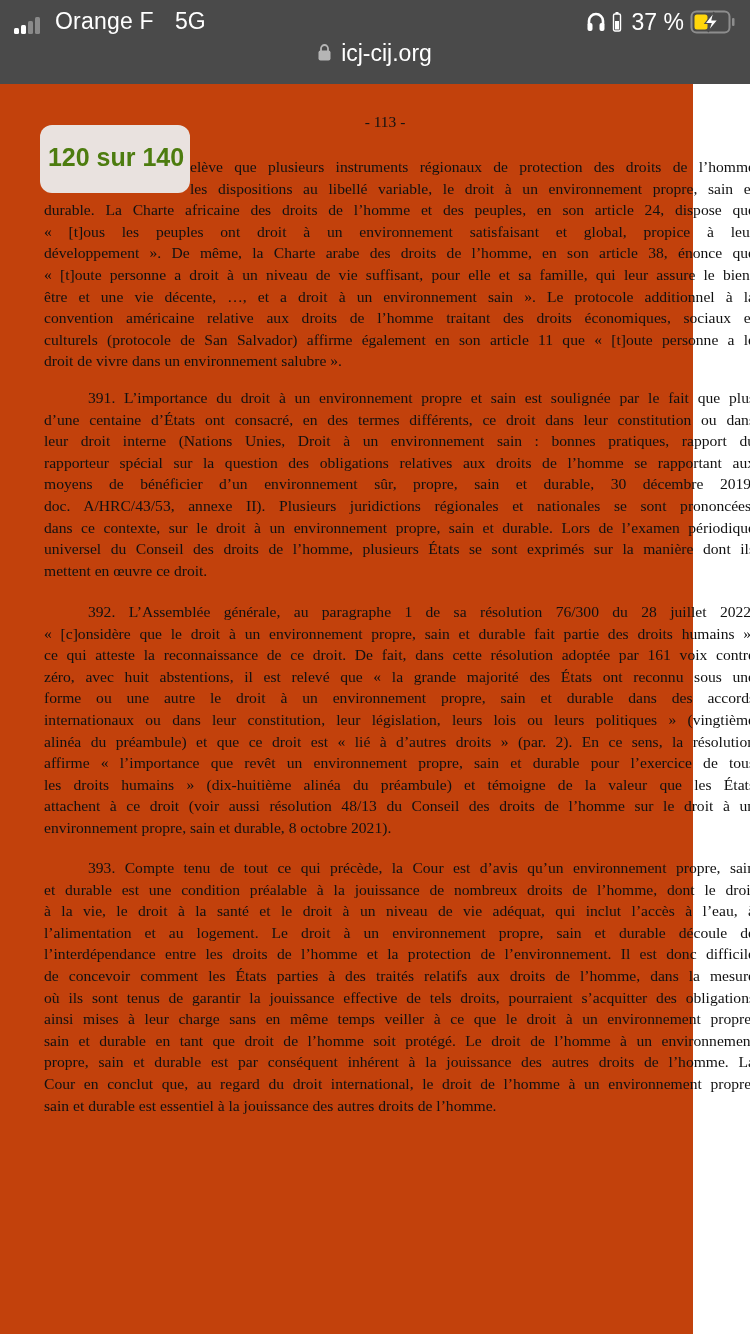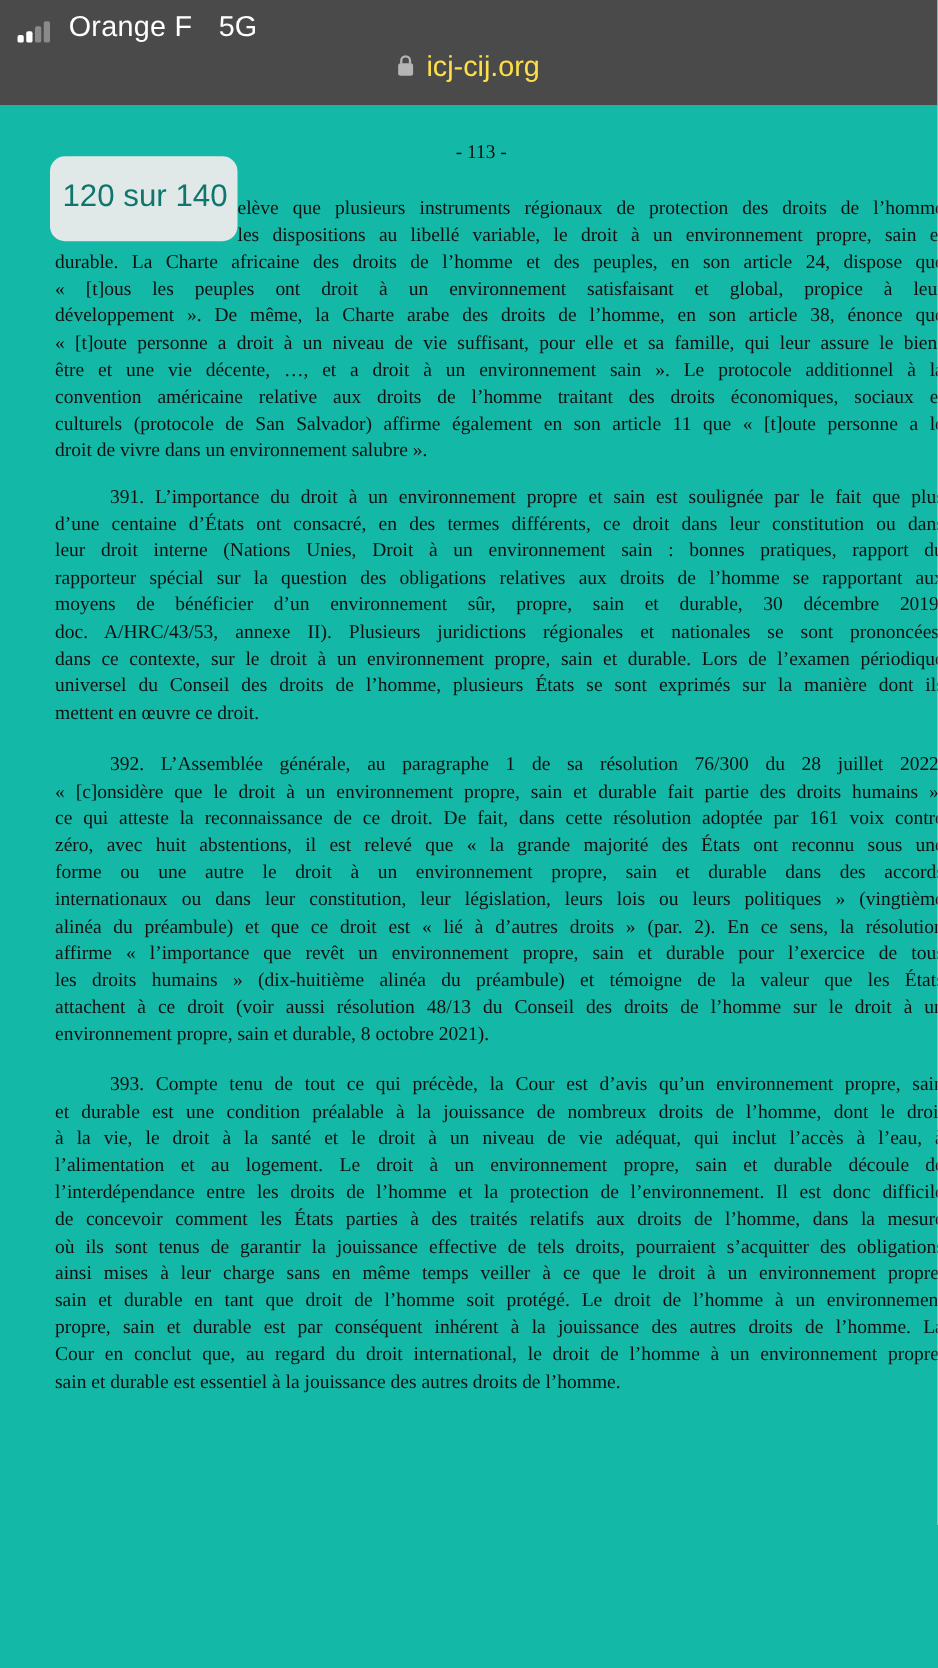--- a/index.html
+++ b/index.html
@@ -6,49 +6,68 @@
   body { width:750px; height:1334px; background:#ffffff; position:relative; overflow:hidden; font-family:"Liberation Serif", serif; }
   .topbar { position:absolute; left:0; top:0; width:750px; height:84px; background:#4a4a4a; color:#fff; font-family:Liberation Sans, sans-serif; }
   .status-row { position:absolute; top:6px; left:0; width:750px; height:32px; }
   .signal { position:absolute; left:14px; top:12px; width:30px; height:16px; }
   .signal span { position:absolute; bottom:0; width:5px; border-radius:1.5px; }
   .carrier { position:absolute; left:55px; top:2px; font-size:23px; letter-spacing:0.2px; }
   .net { position:absolute; left:175px; top:2px; font-size:23px; }
   .time { position:absolute; left:0; width:750px; text-align:center; top:2px; font-size:23px; font-weight:bold; }
   .right-status { position:absolute; right:14px; top:2px; height:28px; display:flex; align-items:center; gap:6px; }
   .pct { font-size:23px; margin-left:4px; }
-  .url-row { position:absolute; top:40px; left:0; width:750px; text-align:center; font-size:23px; color:#fde047; }
+  .url-row { position:absolute; top:40px; left:0; width:750px; text-align:center; font-size:23px; color:#ffffff; }
   .url-row .lock { display:inline-block; vertical-align:middle; margin-right:10px; position:relative; top:-3px; }
-  .page { position:absolute; left:0; top:84px; width:750px; height:1250px; background:#14b8a6; }
+  .page { position:absolute; left:0; top:84px; width:693px; height:1250px; background:#c2410c; }
   .pagenum { position:absolute; top:29px; left:0; width:770px; text-align:center; font-size:15.5px; color:#111; }
   .text { position:absolute; left:44px; width:711px; font-size:15.6px; color:#111; line-height:21.6px; }
   .line { display:block; text-align:justify; text-align-last:justify; white-space:nowrap; height:21.6px; overflow:visible; }
   .line.last { text-align-last:left; }
   .line.indent { padding-left:44px; }
   .line.indent2 { padding-left:146px; }
   .p1 { top:72px; }
   .p2 { top:303px; }
   .p3 { top:517px; }
   .p4 { top:773px; }
   .page-indicator { position:absolute; left:40px; top:125px; width:150px; height:68px; background:rgba(235,235,235,0.95); border-radius:12px; z-index:5; }
-  .page-indicator span { position:absolute; left:0; top:18px; width:152px; text-align:center; font-family:"Liberation Sans", sans-serif; font-size:25px; font-weight:normal; color:#0f766e; }
+  .page-indicator span { position:absolute; left:0; top:18px; width:152px; text-align:center; font-family:"Liberation Sans", sans-serif; font-size:25px; font-weight:bold; color:#4d7c0f; }
 </style>
 </head>
 <body>
 
 <div class="topbar">
   <div class="status-row">
     <div class="signal">
       <span style="left:0;height:6px;background:#fff;"></span>
       <span style="left:7px;height:9px;background:#fff;"></span>
       <span style="left:14px;height:13px;background:#8a8a8a;"></span>
       <span style="left:21px;height:17px;background:#8a8a8a;"></span>
     </div>
     <span class="carrier">Orange F</span>
     <span class="net">5G</span>
+    <div class="right-status">
+      <svg width="20" height="22" viewBox="0 0 20 22">
+        <path d="M3 14 V10 A7 7 0 0 1 17 10 V14" fill="none" stroke="#fff" stroke-width="2.6"></path>
+        <rect x="1.5" y="12" width="5" height="8" rx="2" fill="#fff"></rect>
+        <rect x="13.5" y="12" width="5" height="8" rx="2" fill="#fff"></rect>
+      </svg>
+      <svg width="10" height="22" viewBox="0 0 10 22">
+        <rect x="3.5" y="1" width="3" height="2" fill="#fff"></rect>
+        <rect x="1.5" y="3" width="7" height="17" rx="1.5" fill="none" stroke="#fff" stroke-width="1.4"></rect>
+        <rect x="3" y="10" width="4" height="8.5" fill="#fff"></rect>
+      </svg>
+      <span class="pct">37 %</span>
+      <svg width="46" height="26" viewBox="0 0 46 26">
+        <rect x="1.5" y="2.5" width="38" height="21" rx="5" fill="none" stroke="#8d8d8d" stroke-width="2"></rect>
+        <rect x="42" y="9" width="2.5" height="8" rx="1" fill="#8d8d8d"></rect>
+        <rect x="4.5" y="5.5" width="13" height="15" rx="2.5" fill="#ffd60a"></rect>
+        <path d="M24 3 L15 14.5 H21 L18 23 L28 11 H22 Z" fill="#fff" stroke="#4a4a4a" stroke-width="1.2"></path>
+      </svg>
+    </div>
   </div>
   <div class="url-row">
     <svg class="lock" width="13" height="18" viewBox="0 0 13 18">
       <path d="M3 8 V5.5 A3.5 3.5 0 0 1 10 5.5 V8" fill="none" stroke="#b5b5b5" stroke-width="1.8"></path>
       <rect x="0.5" y="7.5" width="12" height="10" rx="2" fill="#b5b5b5"></rect>
     </svg><span>icj-cij.org</span>
   </div>
 </div>
 
 <div class="page">

